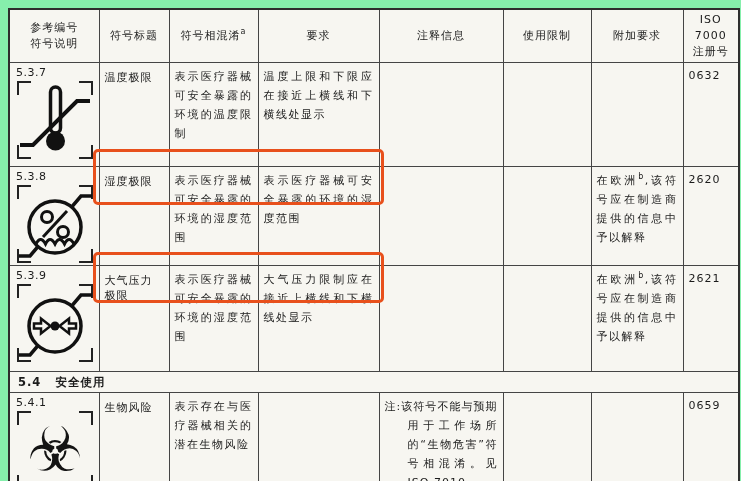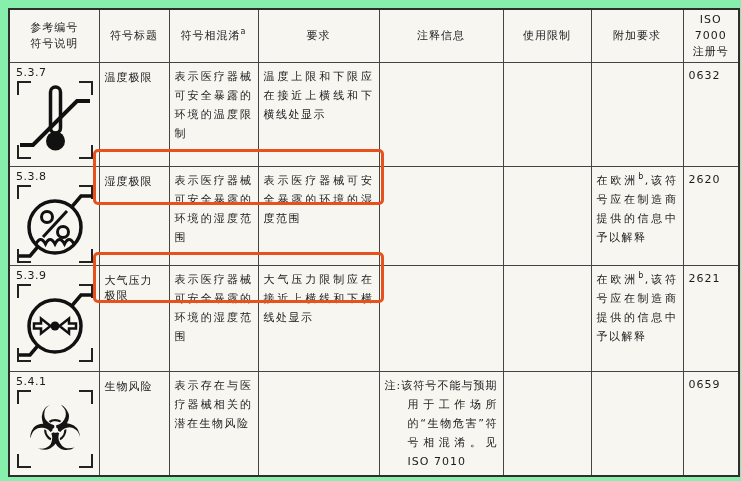--- a/index.html
+++ b/index.html
@@ -197,20 +197,25 @@
             <div class="body-text">大气压力限制应在接近上横线和下横线处显示</div>
           </td>
         <td></td>
         <td></td>
         <td>
           <div class="body-text"><span>在欧洲</span><sup>b</sup><span>,该符号应在制造商提供的信息中予以解释</span></div>
         </td>
         <td class="iso-cell">2621</td>
       </tr>
 
+      <tr class="rh-sec">
+        <td class="section-cell" colspan="8">
+          <span class="sec-ref">5.4</span><span>安全使用</span>
+        </td>
+      </tr>
 
       <tr class="rh-4">
         <td class="sym-cell">
           <div class="ref-label">5.4.1</div>
           <div class="frame">
             <span class="corner tl"></span>
             <span class="corner tr"></span>
             <span class="corner bl"></span>
             <span class="corner br"></span>
             <div class="bio-glyph">☣</div>

